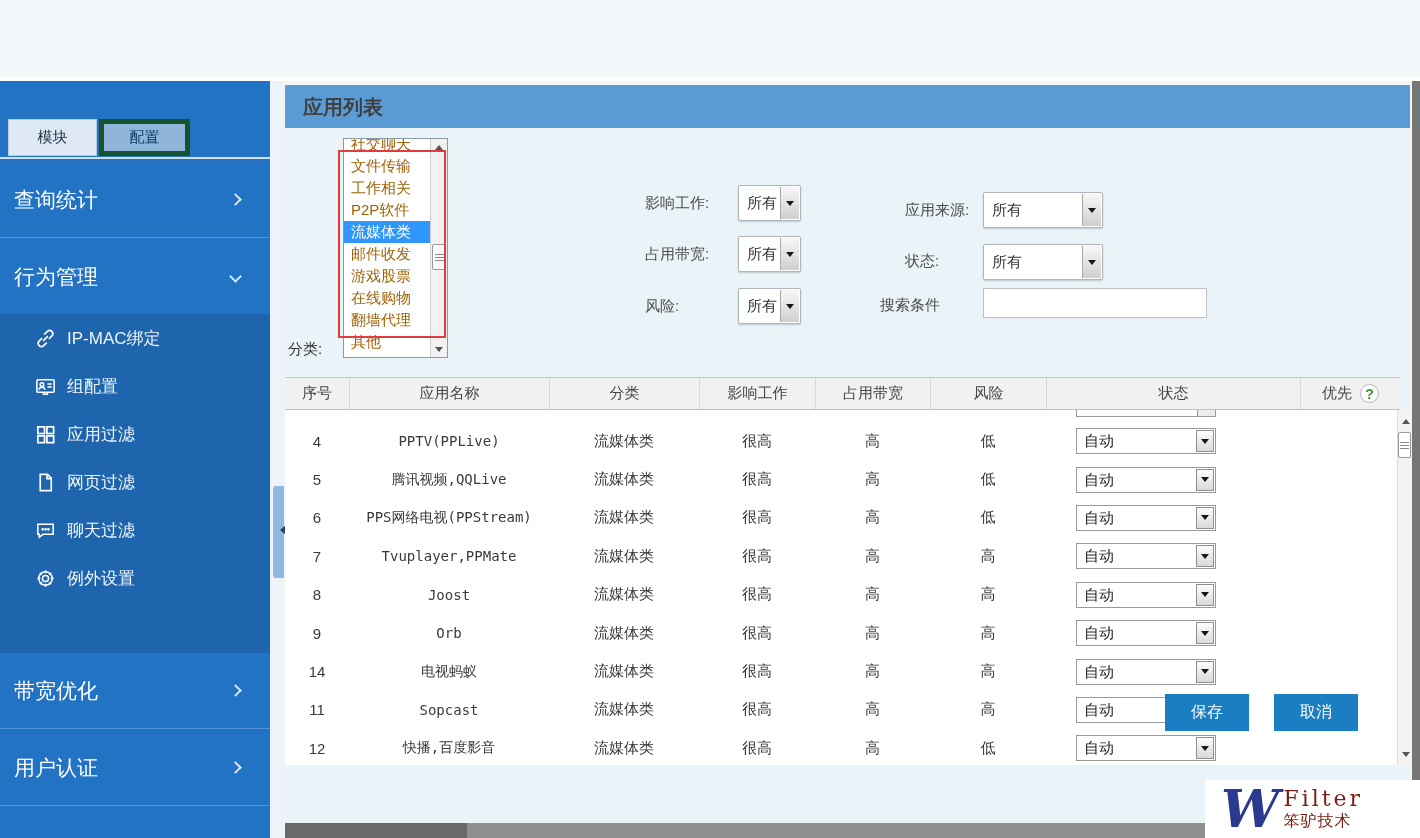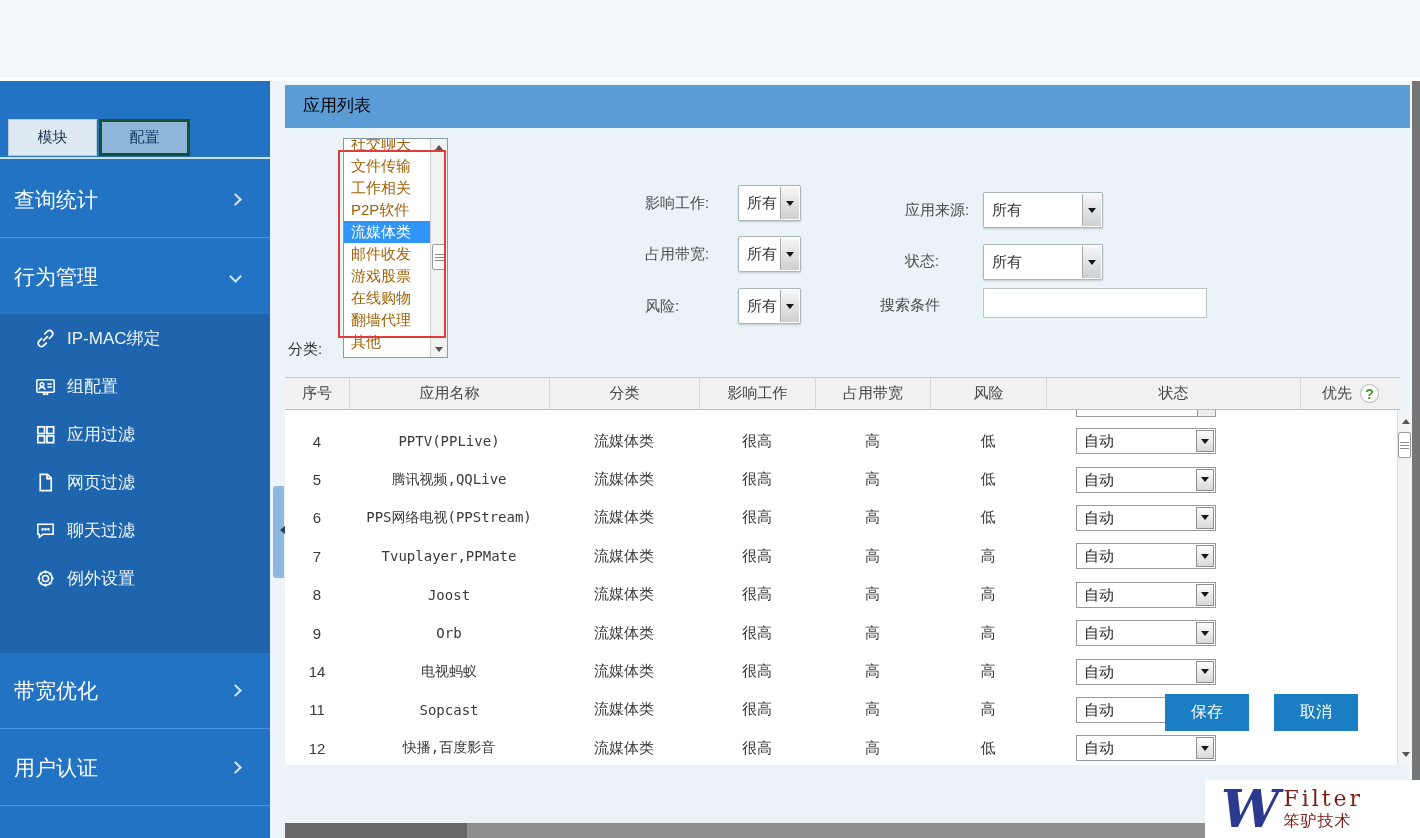--- a/index.html
+++ b/index.html
@@ -15,41 +15,41 @@
       repeating-linear-gradient(99deg, rgba(255,255,255,.06) 0 95px, rgba(0,0,0,.07) 95px 101px, rgba(255,255,255,.02) 101px 196px, rgba(0,0,0,.05) 196px 202px),
       repeating-linear-gradient(9deg, rgba(255,255,255,.04) 0 64px, rgba(0,0,0,.06) 64px 69px);
   }
   #brand { left:28px; top:12px; color:#fff; font-size:38px; letter-spacing:1px; font-weight:400; }
   #banner-line { left:0; top:77px; width:1420px; height:4px; background:#ffffff; }
 
   
   #sidebar { left:0; top:81px; width:270px; height:757px; background:#2273c3; color:#fff; overflow:hidden; }
   .tab { top:38px; height:37px; font-size:15px; display:flex; align-items:center; justify-content:center; cursor:pointer; }
   #tab-module { left:8px; width:89px; background:#dee9f3; color:#20364c; border:1px solid #b9cadb; }
-  #tab-config { left:99px; width:91px; background:#8fb5d9; color:#123c68; border:3px solid #14532d; }
+  #tab-config { left:99px; width:91px; background:#8fb5d9; color:#123c68; border:5px solid #14532d; }
   #tabs-underline { left:0; top:76px; width:270px; height:2px; background:#cfe0ee; }
   .group-h { left:0; width:270px; display:flex; align-items:center; cursor:pointer; }
   .group-h .glabel { margin-left:14px; font-size:21px; color:#fff; }
   .chev { position:absolute; right:30px; width:9px; height:9px; border-right:2px solid #d7e7f6; border-bottom:2px solid #d7e7f6; }
   .chev.right { transform:rotate(-45deg); }
   .chev.down { transform:rotate(45deg); }
   .gdivider { left:0; width:270px; height:1px; background:#4f94d7; }
   .sub-item { position:absolute; left:12px; width:270px; height:48px; display:flex; align-items:center; cursor:pointer; color:#eef5fb; }
   .sub-item .sicon { margin-left:22px; width:23px; height:23px; }
   .sub-item .slabel { margin-left:10px; font-size:17px; }
 
   
   #gap-col { left:270px; top:81px; width:15px; height:757px; background:#edf3f8; }
   #collapse-handle { left:273px; top:486px; width:11px; height:92px; background:#8db9e0; border-radius:3px 0 0 3px; cursor:pointer; }
   #collapse-arrow { left:275px; top:525px; width:0; height:0; border:5px solid transparent; border-right:6px solid #26425c; }
   #dark-strip { left:1412px; top:81px; width:8px; height:757px; background:#767676; }
 
   
   #dlg-header { left:285px; top:85px; width:1125px; height:43px; background:#5b9cd6; }
-  #dlg-title { left:303px; top:94px; color:#000000; font-size:17px; font-weight:normal; }
+  #dlg-title { left:303px; top:94px; color:#404040; font-size:20px; font-weight:bold; }
   #dlg-close { left:1377px; top:90px; color:#e8503a; font-size:24px; font-weight:bold; cursor:pointer; line-height:1; }
   #dlg-body { left:285px; top:128px; width:1125px; height:695px; background:#e9f3f8; }
 
   
   #listbox { left:343px; top:138px; width:105px; height:220px; background:#fff; border:1px solid #8a9aa6; overflow:hidden; }
   #opts { position:absolute; left:0; top:-6px; width:86px; }
   .opt { height:22px; line-height:22px; padding-left:7px; font-size:15px; color:#a16207; white-space:nowrap; cursor:pointer; }
   .opt.sel { background:#3196fa; color:#fff; }
   #lb-sb { position:absolute; right:0; top:0; width:17px; height:100%; background:#f2f2f2; border-left:1px solid #cfcfcf; }
   .sb-btn { position:absolute; left:0; width:16px; height:16px; display:flex; align-items:center; justify-content:center; cursor:pointer; }

